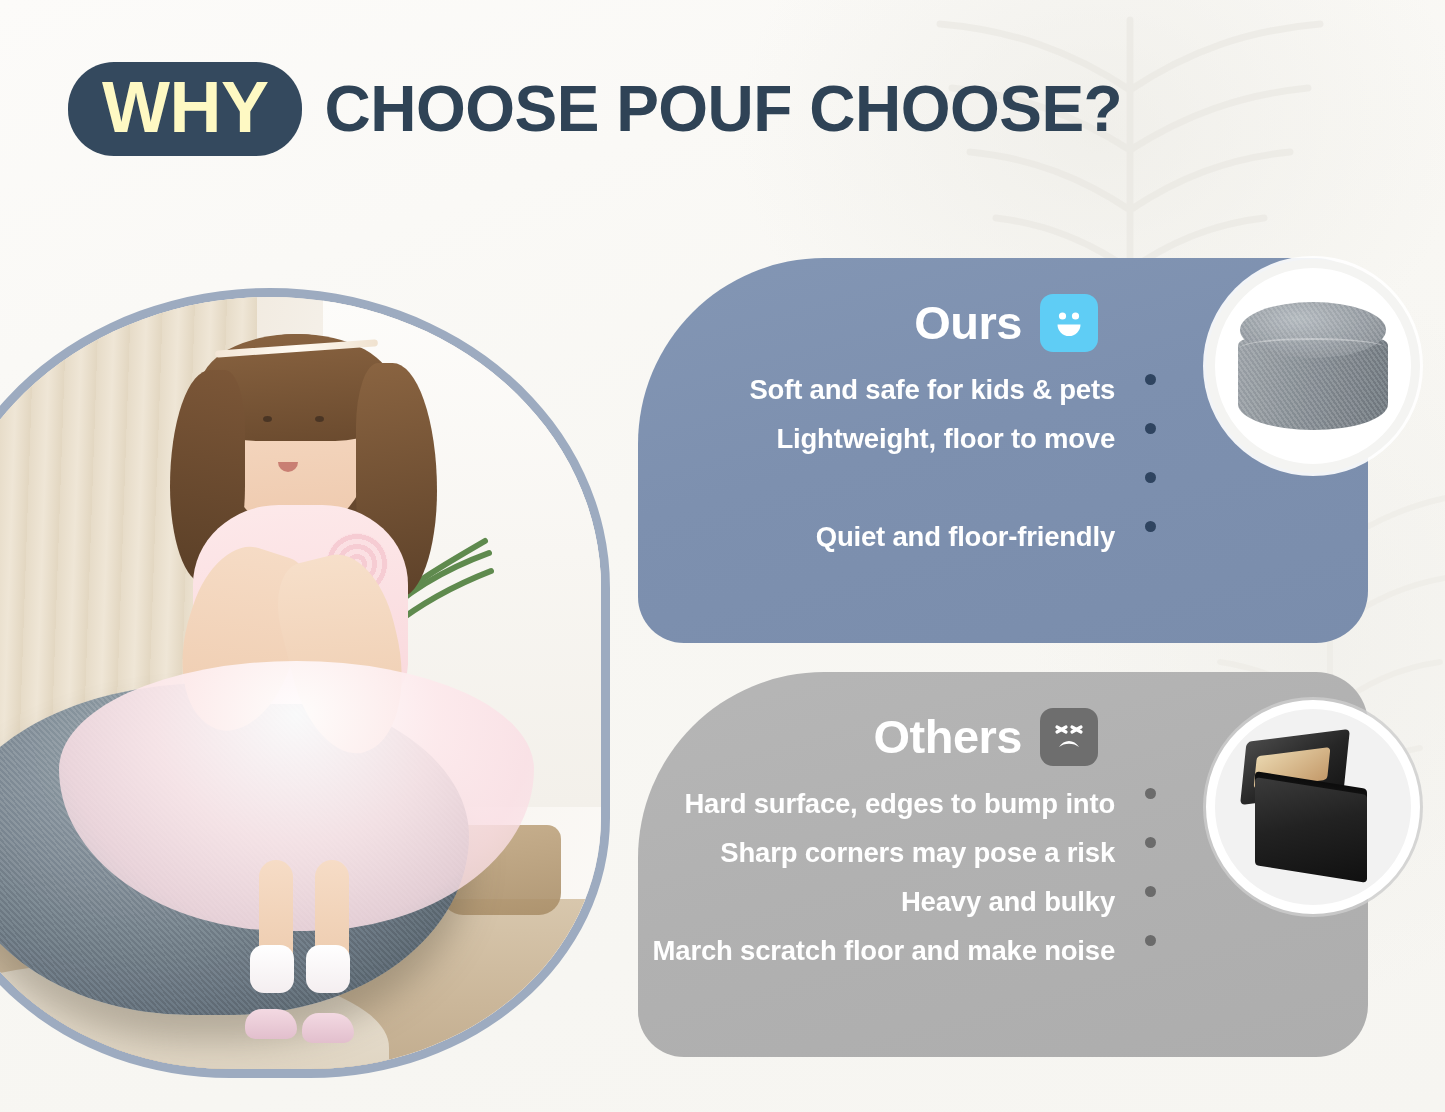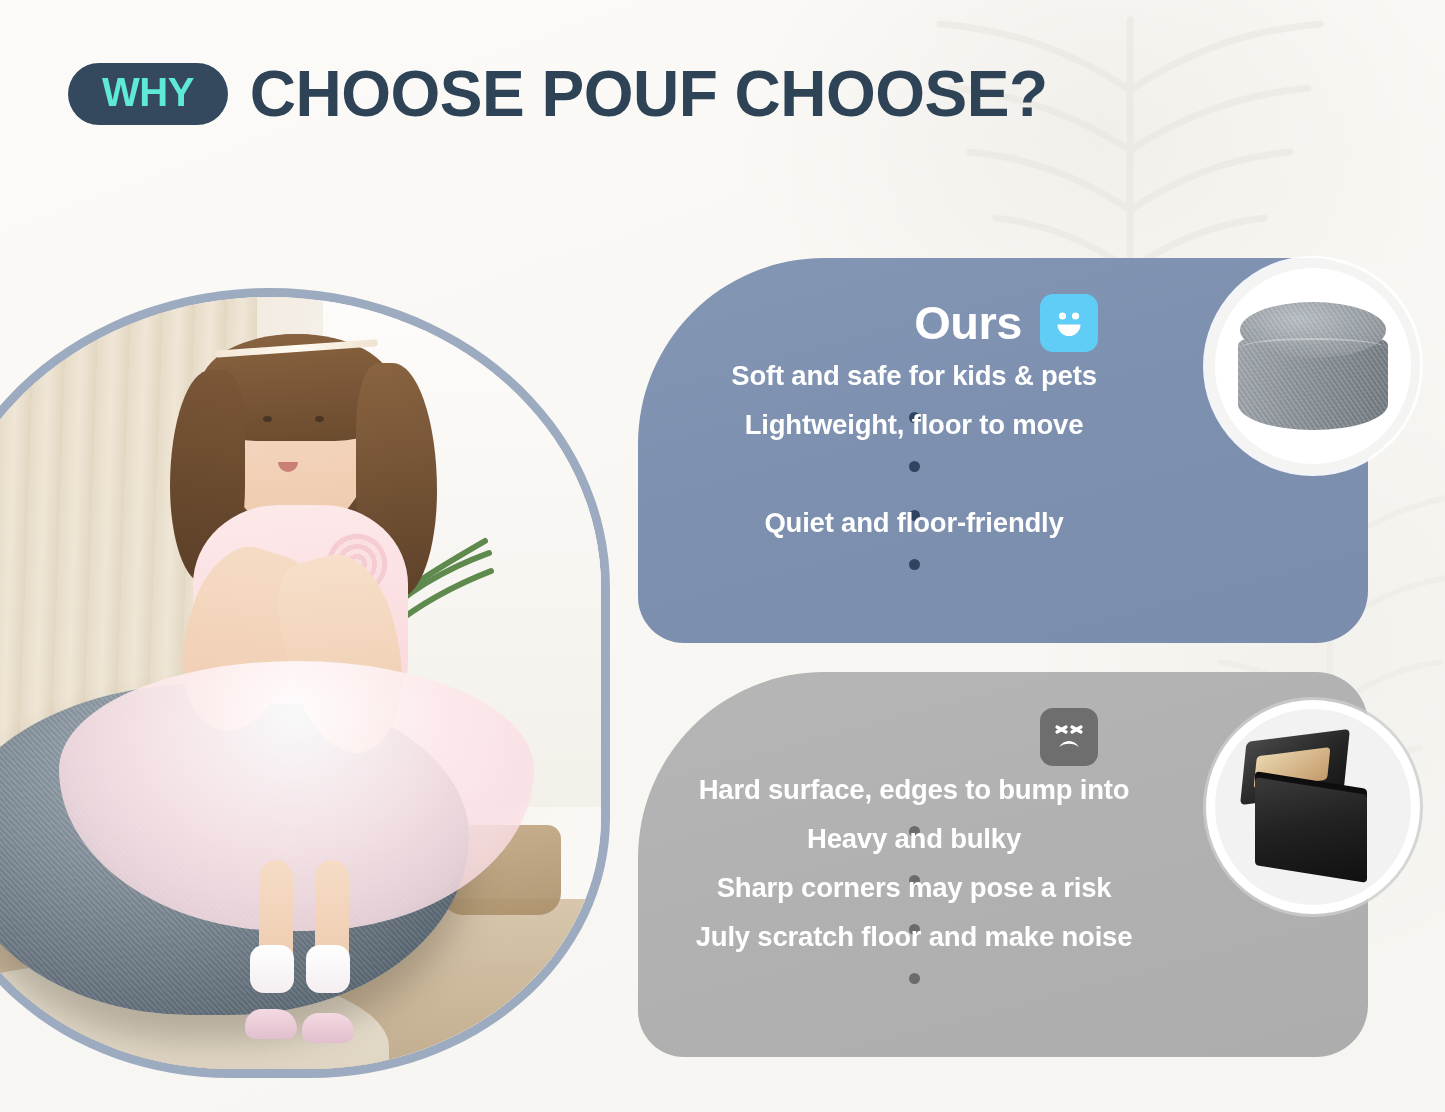--- a/index.html
+++ b/index.html
@@ -25,24 +25,24 @@
   .wm-a { top:-40px; left:900px; width:460px; height:420px; }
   .wm-b { top:430px; left:1180px; width:300px; height:520px; }
 
   
   .title-row {
     position:absolute; top:62px; left:68px;
     display:flex; align-items:center; gap:22px;
   }
   .why-badge {
     background:#34495e;
-    color:#5eead4;
+    color:#fef9c3;
     border-radius:46px;
     padding:9px 34px 13px 34px;
-    font-size:40px;
+    font-size:72px;
     font-weight:bold;
     line-height:1;
     letter-spacing:-0.5px;
     text-align:right;
   }
   .title-rest {
     color:#2f4356;
     font-size:64px;
     font-weight:bold;
     line-height:1;
@@ -228,24 +228,23 @@
   }
   .emoji-happy { background:#5fcdf5; }
   .emoji-sad   { background:#6e6e6e; }
 
   .bullets {
     list-style:none;
     padding:0 212px 0 34px;
     margin-top:6px;
   }
   .bullet-row {
-    display:flex; align-items:center; justify-content:flex-end;
-    gap:20px;
+    display:flex; align-items:flex-start; justify-content:flex-end;
+    gap:30px;
     height:49px;
-    flex-direction:column;
   }
   .bullet-text {
     color:#ffffff;
     font-size:27.5px;
     font-weight:bold;
     letter-spacing:-0.2px;
     text-align:right;
     white-space:nowrap;
   }
   .dot {
@@ -445,47 +444,48 @@
     <div class="prod-pouf">
       <div class="body"></div>
       <div class="top"></div>
       <div class="seam"></div>
       <div class="tex"></div>
     </div>
   </div>
 
   <div class="card card-others">
     <div class="card-head">
+      <span class="card-title">Others</span>
       <span class="emoji-box emoji-sad">
         <svg width="40" height="40" viewBox="0 0 40 40">
           <g stroke="#ffffff" stroke-width="3.2" stroke-linecap="round" fill="none">
             <path d="M8 10 L17 15"></path>
               <path d="M17 10 L8 15"></path>
             <path d="M23 10 L32 15"></path>
               <path d="M32 10 L23 15"></path>
           </g>
           <path d="M10 30 C15 22 25 22 30 30 C25 25.5 15 25.5 10 30 Z" fill="#ffffff"></path>
         </svg>
       </span>
     </div>
     <ul class="bullets">
       <li class="bullet-row">
         <span class="bullet-text">Hard surface, edges to bump into</span>
         <span class="dot dot-others"></span>
       </li>
       <li class="bullet-row">
+        <span class="bullet-text">Sharp corners may pose a risk</span>
+        <span class="dot dot-others"></span>
+      </li>
+      <li class="bullet-row">
         <span class="bullet-text">Heavy and bulky</span>
         <span class="dot dot-others"></span>
       </li>
       <li class="bullet-row">
-        <span class="bullet-text">Sharp corners may pose a risk</span>
-        <span class="dot dot-others"></span>
-      </li>
-      <li class="bullet-row">
-        <span class="bullet-text">July scratch floor and make noise</span>
+        <span class="bullet-text">March scratch floor and make noise</span>
         <span class="dot dot-others"></span>
       </li>
     </ul>
   </div>
 
   <div class="thumb thumb-others">
     <div class="prod-box">
       <div class="lid"></div>
       <div class="lid-in"></div>
       <div class="base-top"></div>

